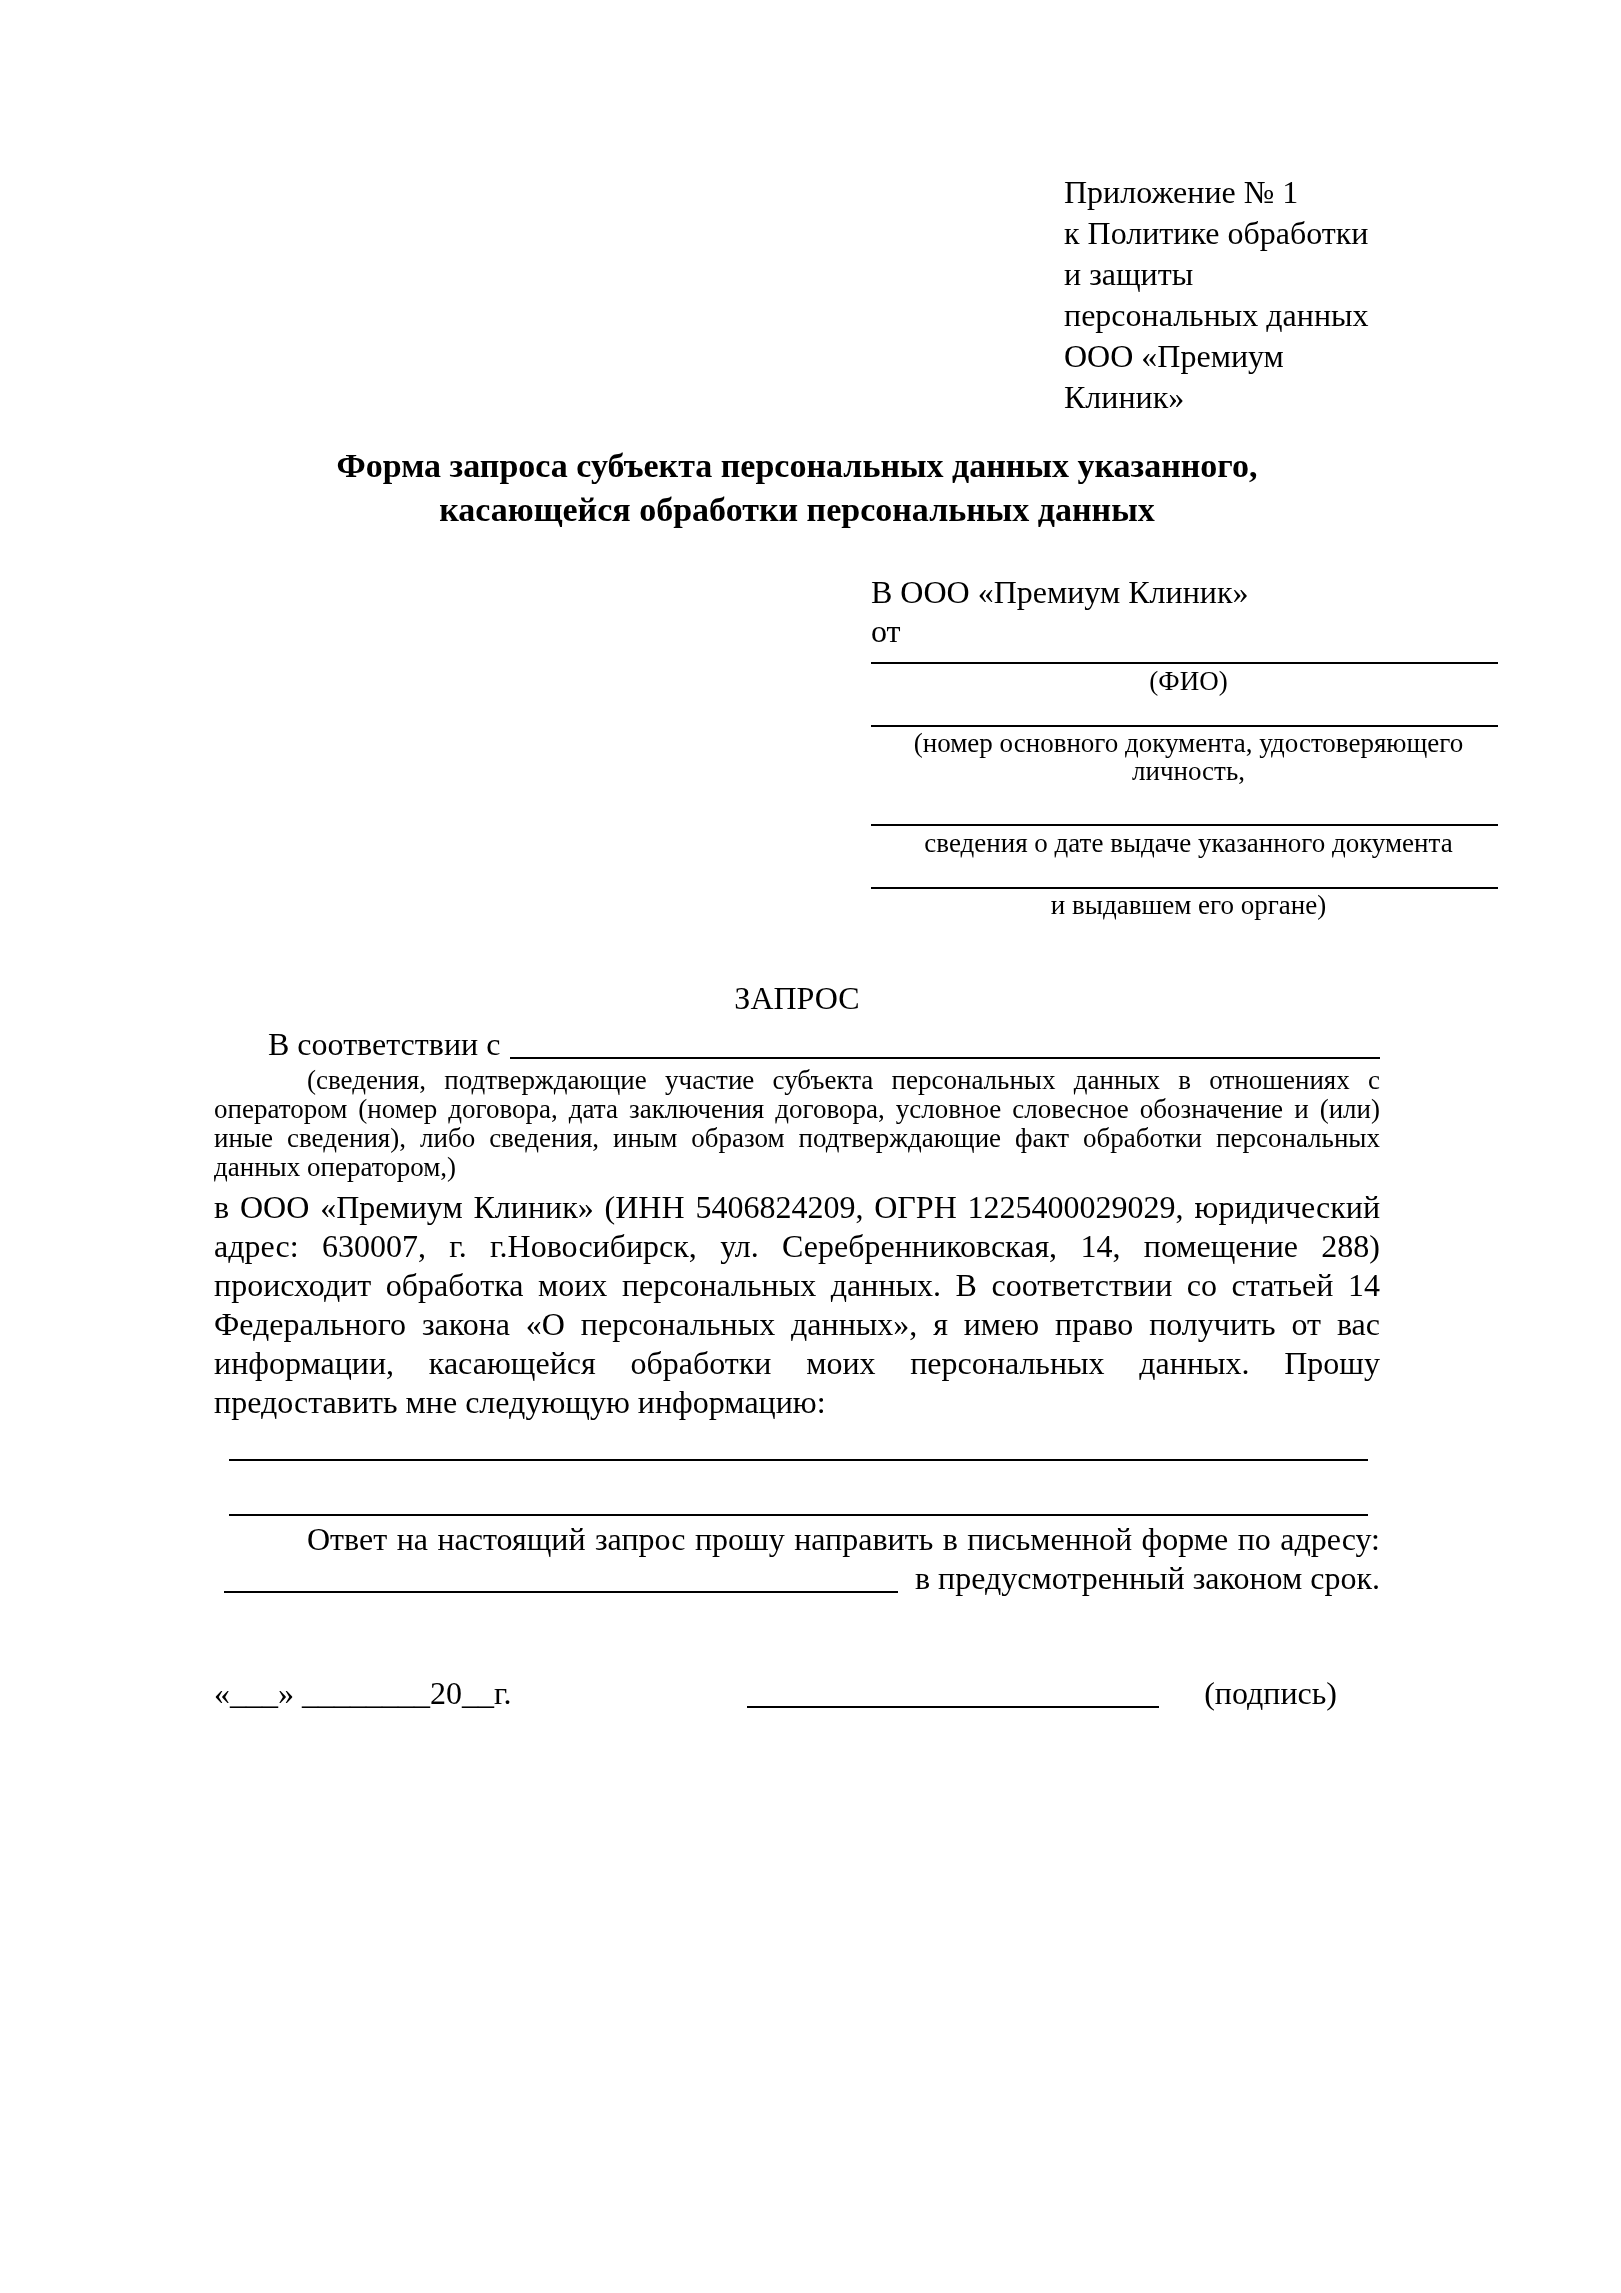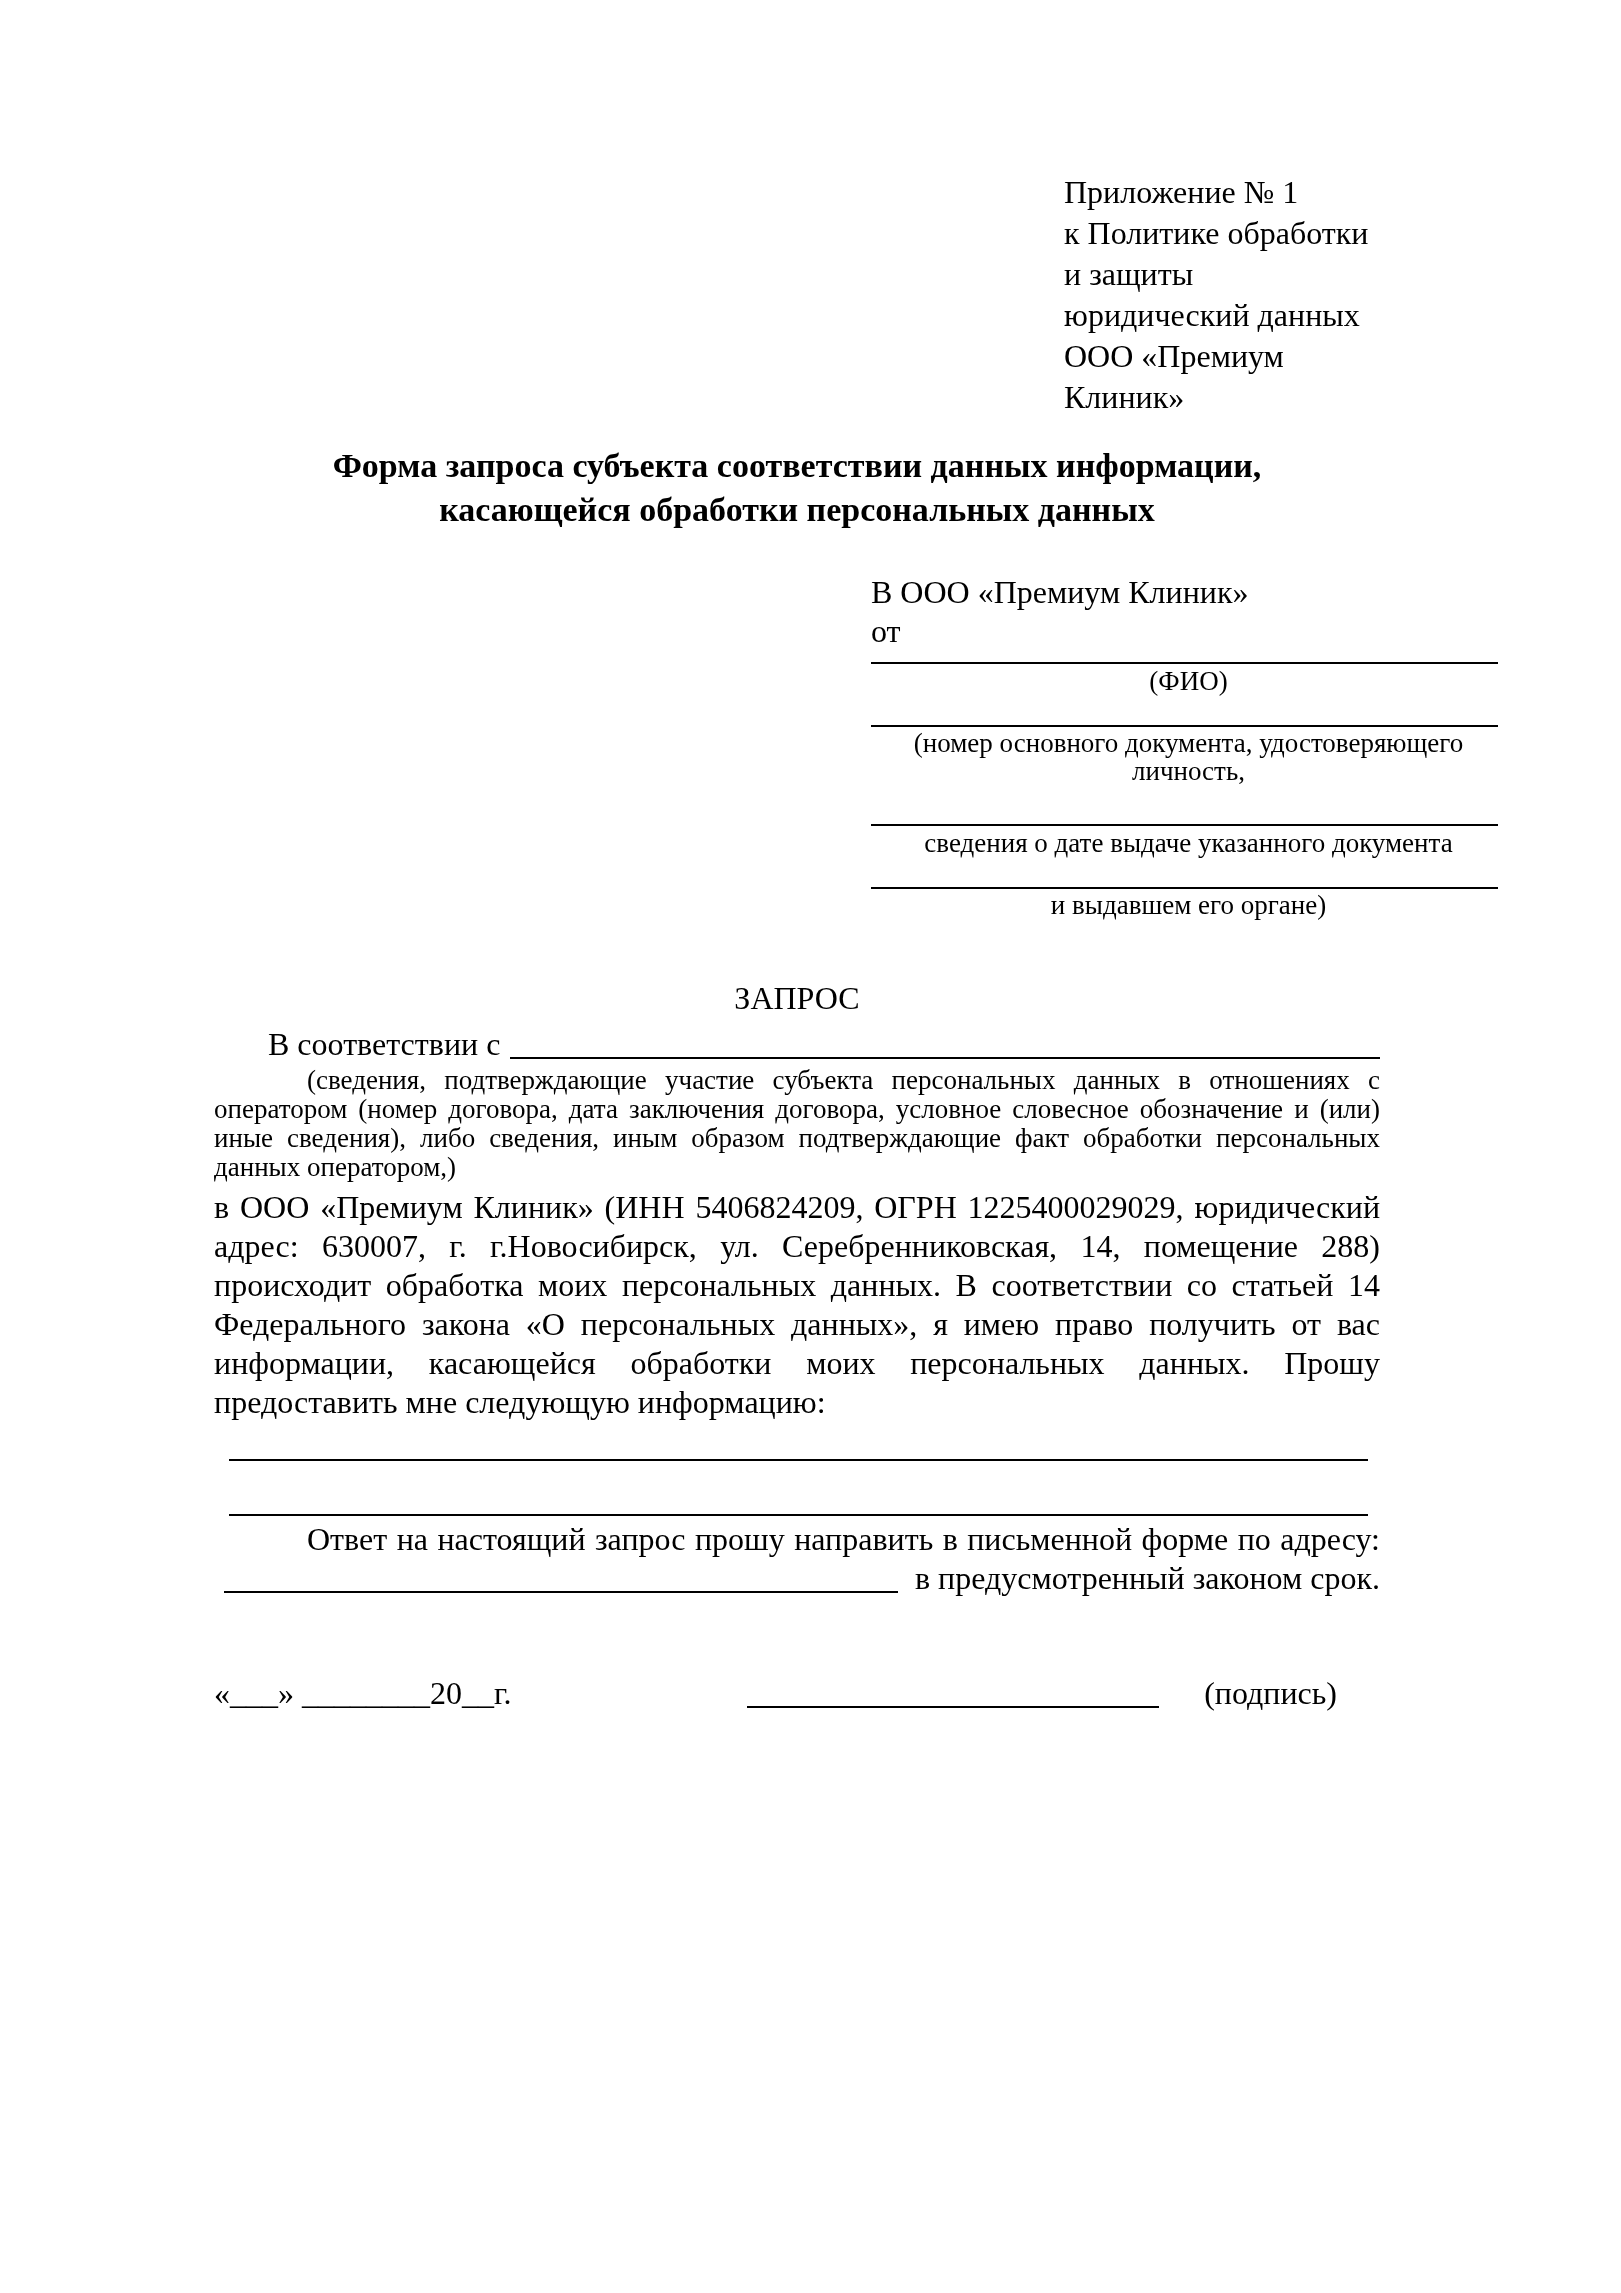--- a/index.html
+++ b/index.html
@@ -53,26 +53,26 @@
   .footer-row .sig-cap { white-space:nowrap; }
 </style>
 </head>
 <body>
 
 <div class="page">
 
   <div class="appendix">
     <div>Приложение № 1</div>
     <div>к Политике обработки и защиты</div>
-    <div>юридический данных</div>
+    <div>персональных данных</div>
     <div>ООО «Премиум Клиник»</div>
   </div>
 
   <div class="title">
-    <div>Форма запроса субъекта соответствии данных информации,</div>
+    <div>Форма запроса субъекта персональных данных указанного,</div>
     <div>касающейся обработки персональных данных</div>
   </div>
 
   <div class="addressee">
     <div class="addr-line">В ООО «Премиум Клиник»</div>
     <div class="addr-line">от</div>
     <div class="blank b1"></div>
     <div class="cap">(ФИО)</div>
     <div class="blank b2"></div>
     <div class="cap">(номер основного документа, удостоверяющего личность,</div>

